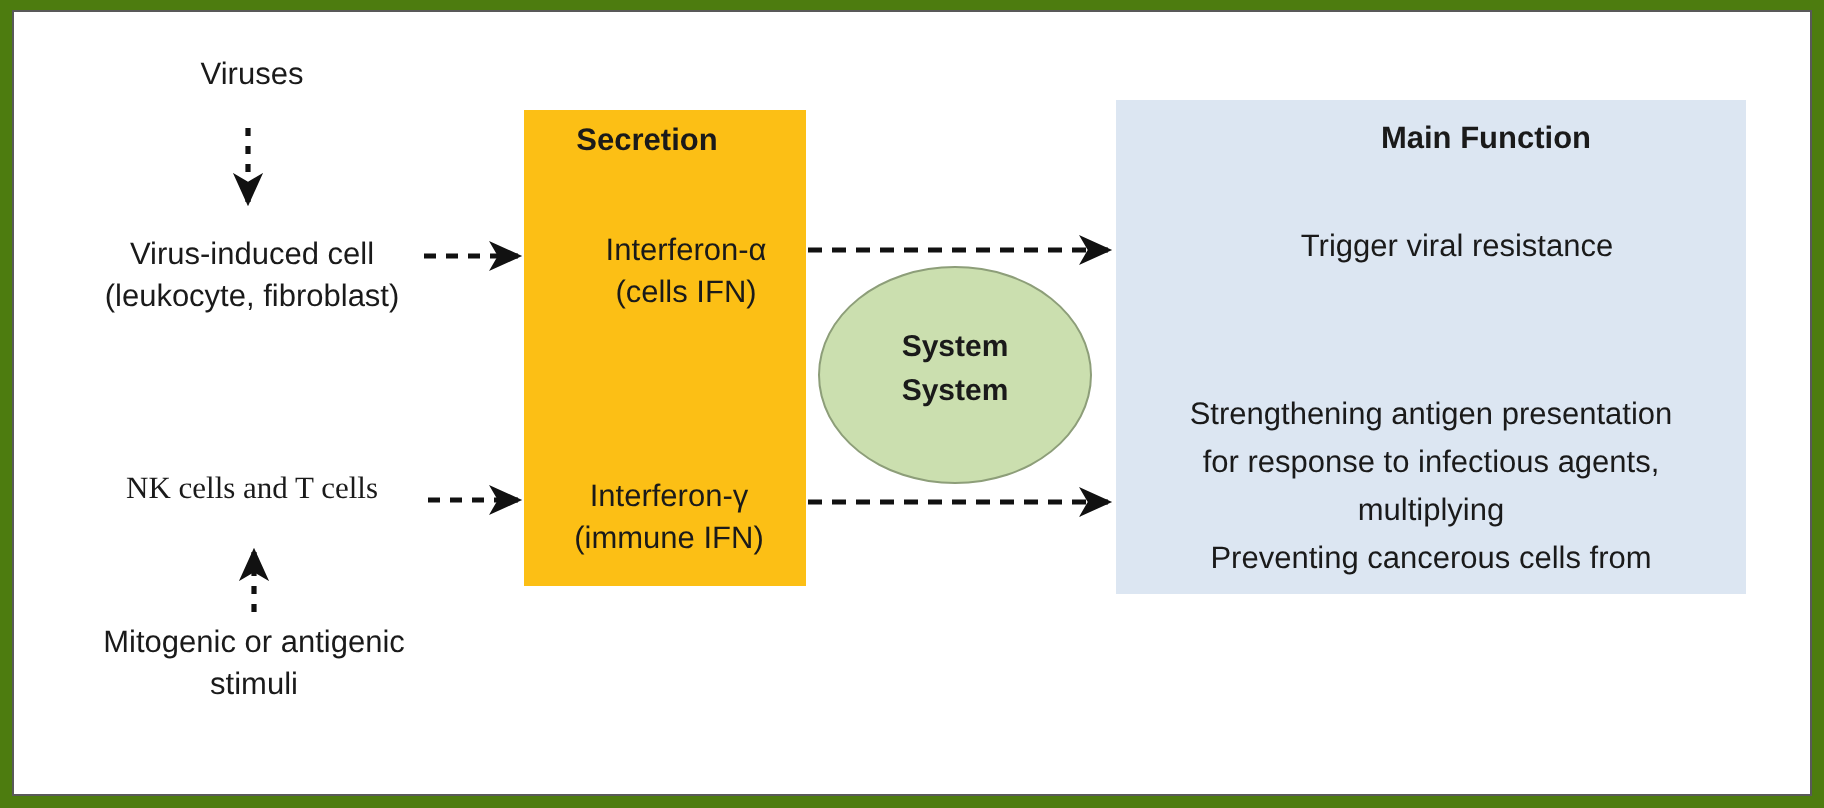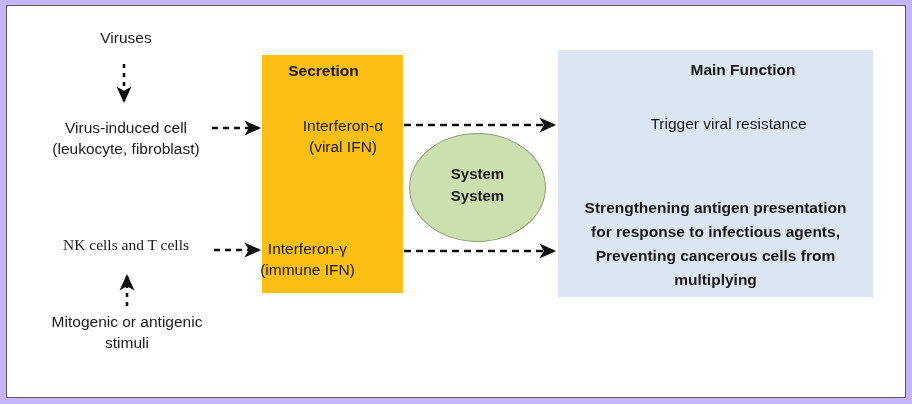--- a/index.html
+++ b/index.html
@@ -4,21 +4,21 @@
 <style>
   html, body {
     margin: 0;
     padding: 0;
     background: #ffffff;
   }
   #canvas {
     position: relative;
     width: 912px;
     height: 404px;
-    background: #c4b5fd;
+    background: #4d7c0f;
     font-family: "Liberation Sans", sans-serif;
     overflow: hidden;
     box-sizing: border-box;
   }
   .outer-border {
     position: absolute;
     left: 6px;
     top: 5px;
     width: 900px;
     height: 393px;
@@ -59,21 +59,21 @@
     width: 123px;
     font-weight: bold;
     font-size: 15.5px;
   }
   #ifn-alpha-label {
     left: 262px;
     top: 115px;
     width: 162px;
   }
   #ifn-gamma-label {
-    left: 250px;
+    left: 277px;
     top: 238px;
     width: 115px;
   }
 
   
   #immune-ellipse {
     position: absolute;
     left: 409px;
     top: 133px;
     width: 137px;
@@ -110,21 +110,20 @@
   #trigger-label {
     left: 558px;
     top: 113px;
     width: 341px;
   }
   #strengthening-label {
     left: 560px;
     top: 196px;
     width: 311px;
     line-height: 24px;
-    font-weight: bold;
   }
 
   
   #arrow-layer {
     position: absolute;
     left: 0;
     top: 0;
     width: 912px;
     height: 404px;
     pointer-events: none;
@@ -150,21 +149,21 @@
     <div>Mitogenic or antigenic</div>
     <div>stimuli</div>
   </div>
 
   <div id="secretion-box"></div>
 
   <div class="lbl" id="secretion-title">Secretion</div>
 
   <div class="lbl wrap" id="ifn-alpha-label">
     <div>Interferon-α</div>
-    <div>(viral IFN)</div>
+    <div>(cells IFN)</div>
   </div>
 
   <div class="lbl wrap" id="ifn-gamma-label">
     <div>Interferon-γ</div>
     <div>(immune IFN)</div>
   </div>
 
   <div id="immune-ellipse"></div>
   <div class="lbl wrap" id="immune-label">
     <div>System</div>
@@ -173,22 +172,22 @@
 
   <div id="mainfunction-box"></div>
 
   <div class="lbl" id="mainfunction-title">Main Function</div>
 
   <div class="lbl" id="trigger-label">Trigger viral resistance</div>
 
   <div class="lbl wrap" id="strengthening-label">
     <div>Strengthening antigen presentation</div>
     <div>for response to infectious agents,</div>
+    <div>multiplying</div>
     <div>Preventing cancerous cells from</div>
-    <div>multiplying</div>
   </div>
 
   <svg id="arrow-layer" viewBox="0 0 912 404">
     <defs>
       <marker id="ah" markerWidth="7" markerHeight="7" refX="5.6" refY="3" orient="auto" markerUnits="strokeWidth">
         <path d="M0,0.1 L6.4,3 L0,5.9 L1.7,3 Z" fill="#111111"></path>
       </marker>
     </defs>
 
     <line x1="124" y1="64" x2="124" y2="101" stroke="#111111" stroke-width="2.6" stroke-dasharray="4,5" marker-end="url(#ah)"></line>

